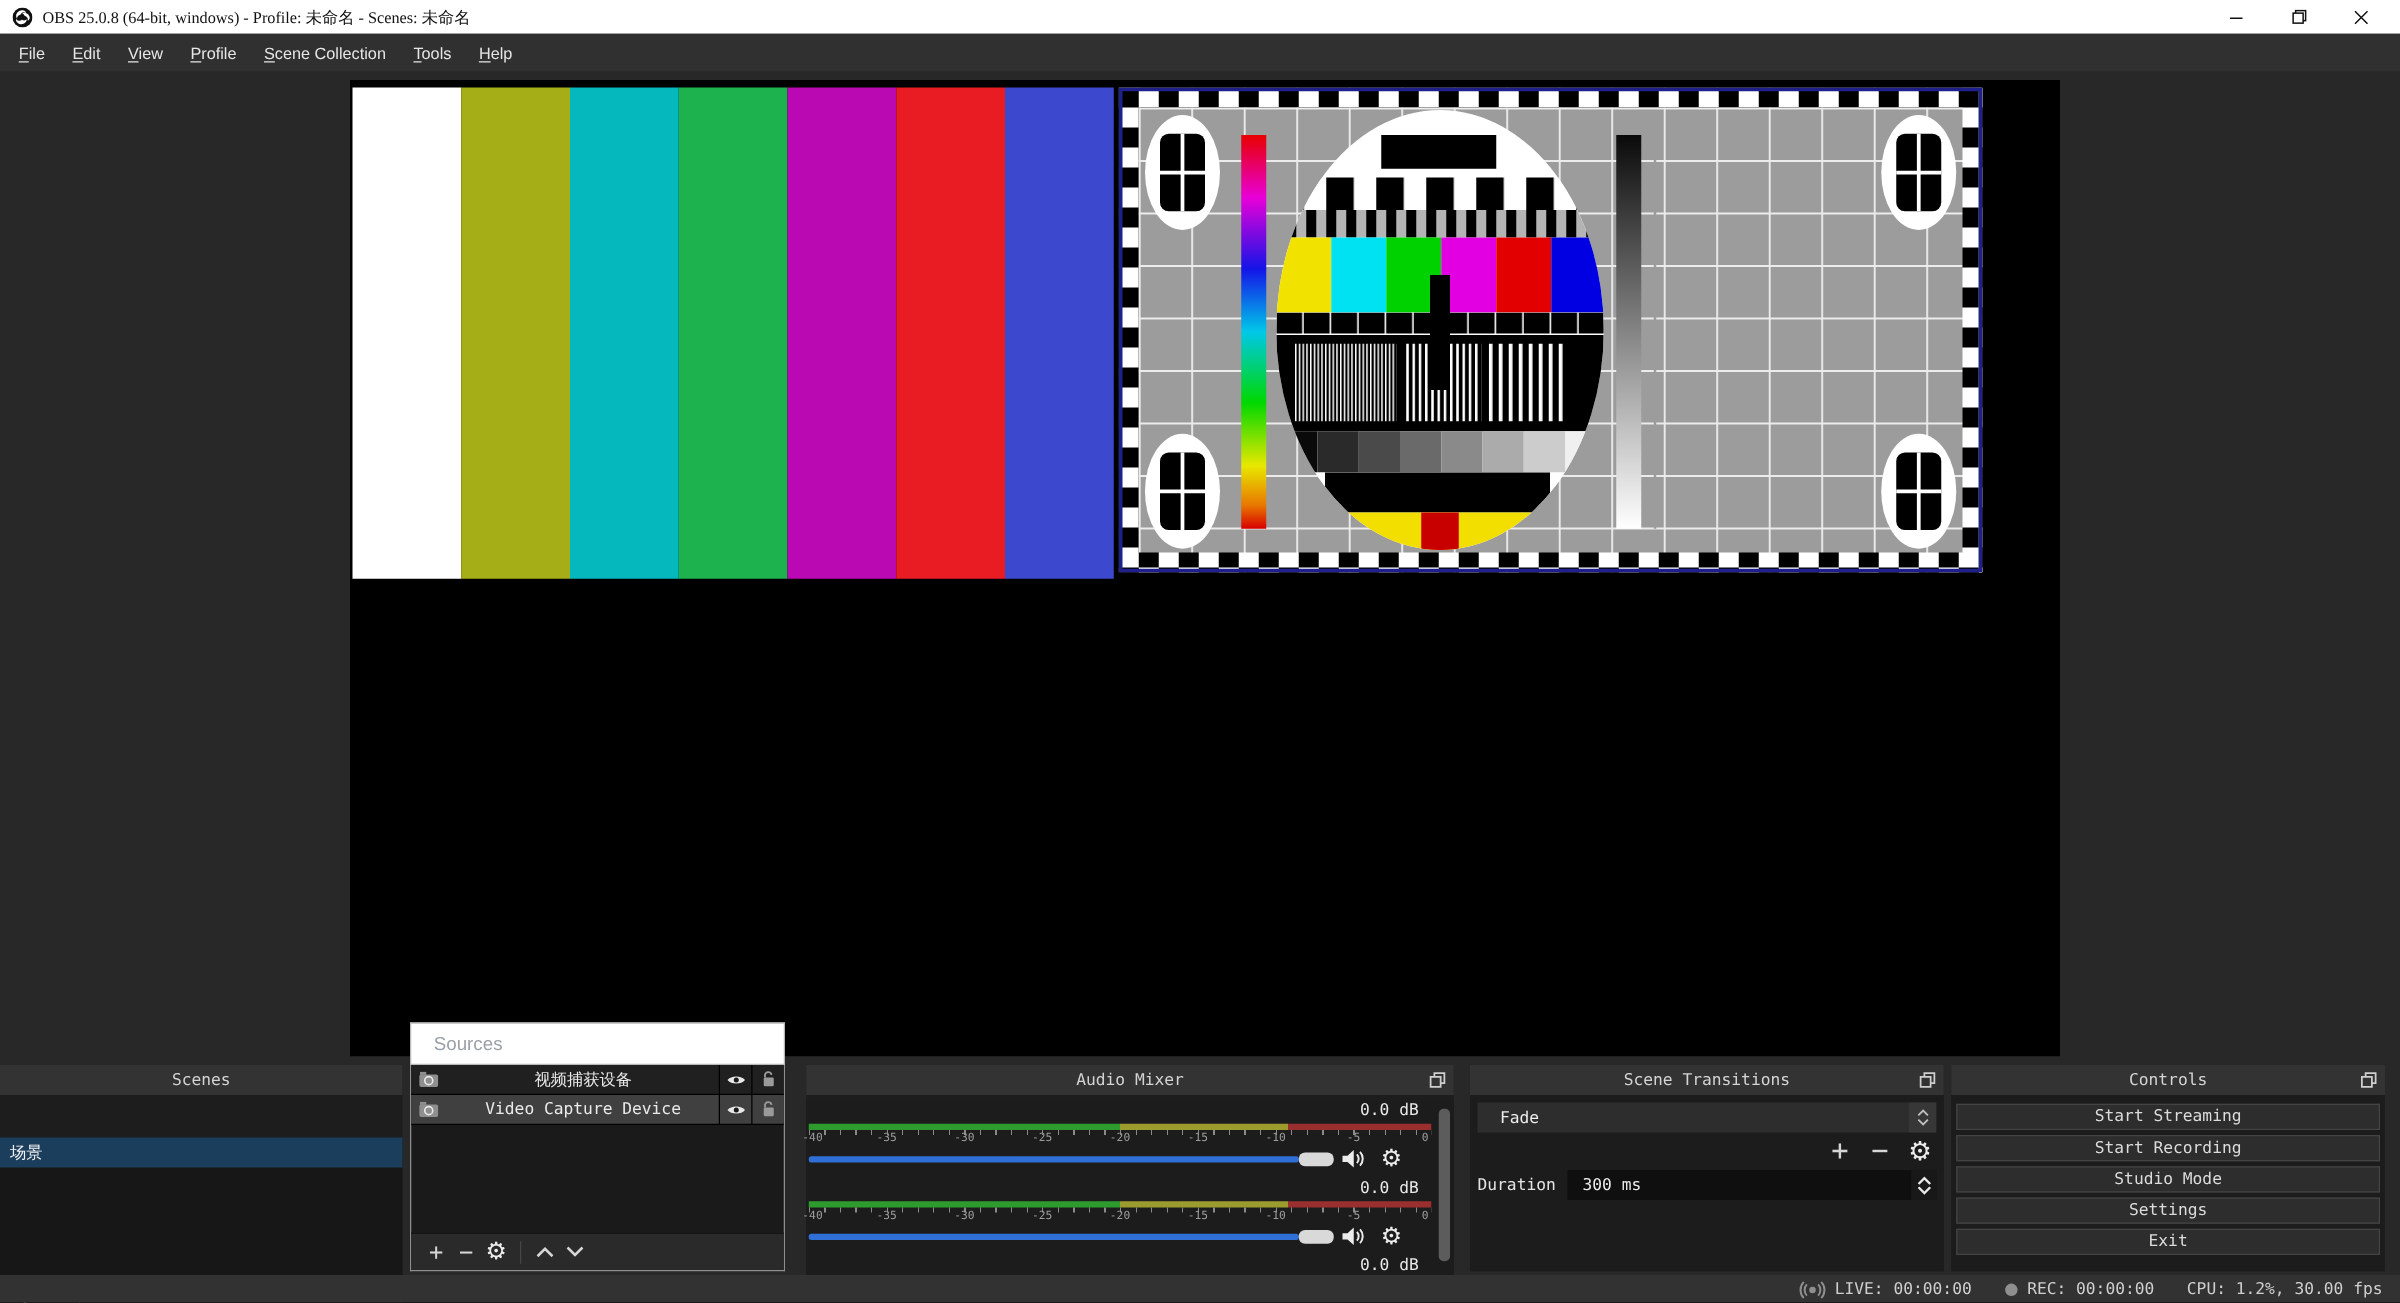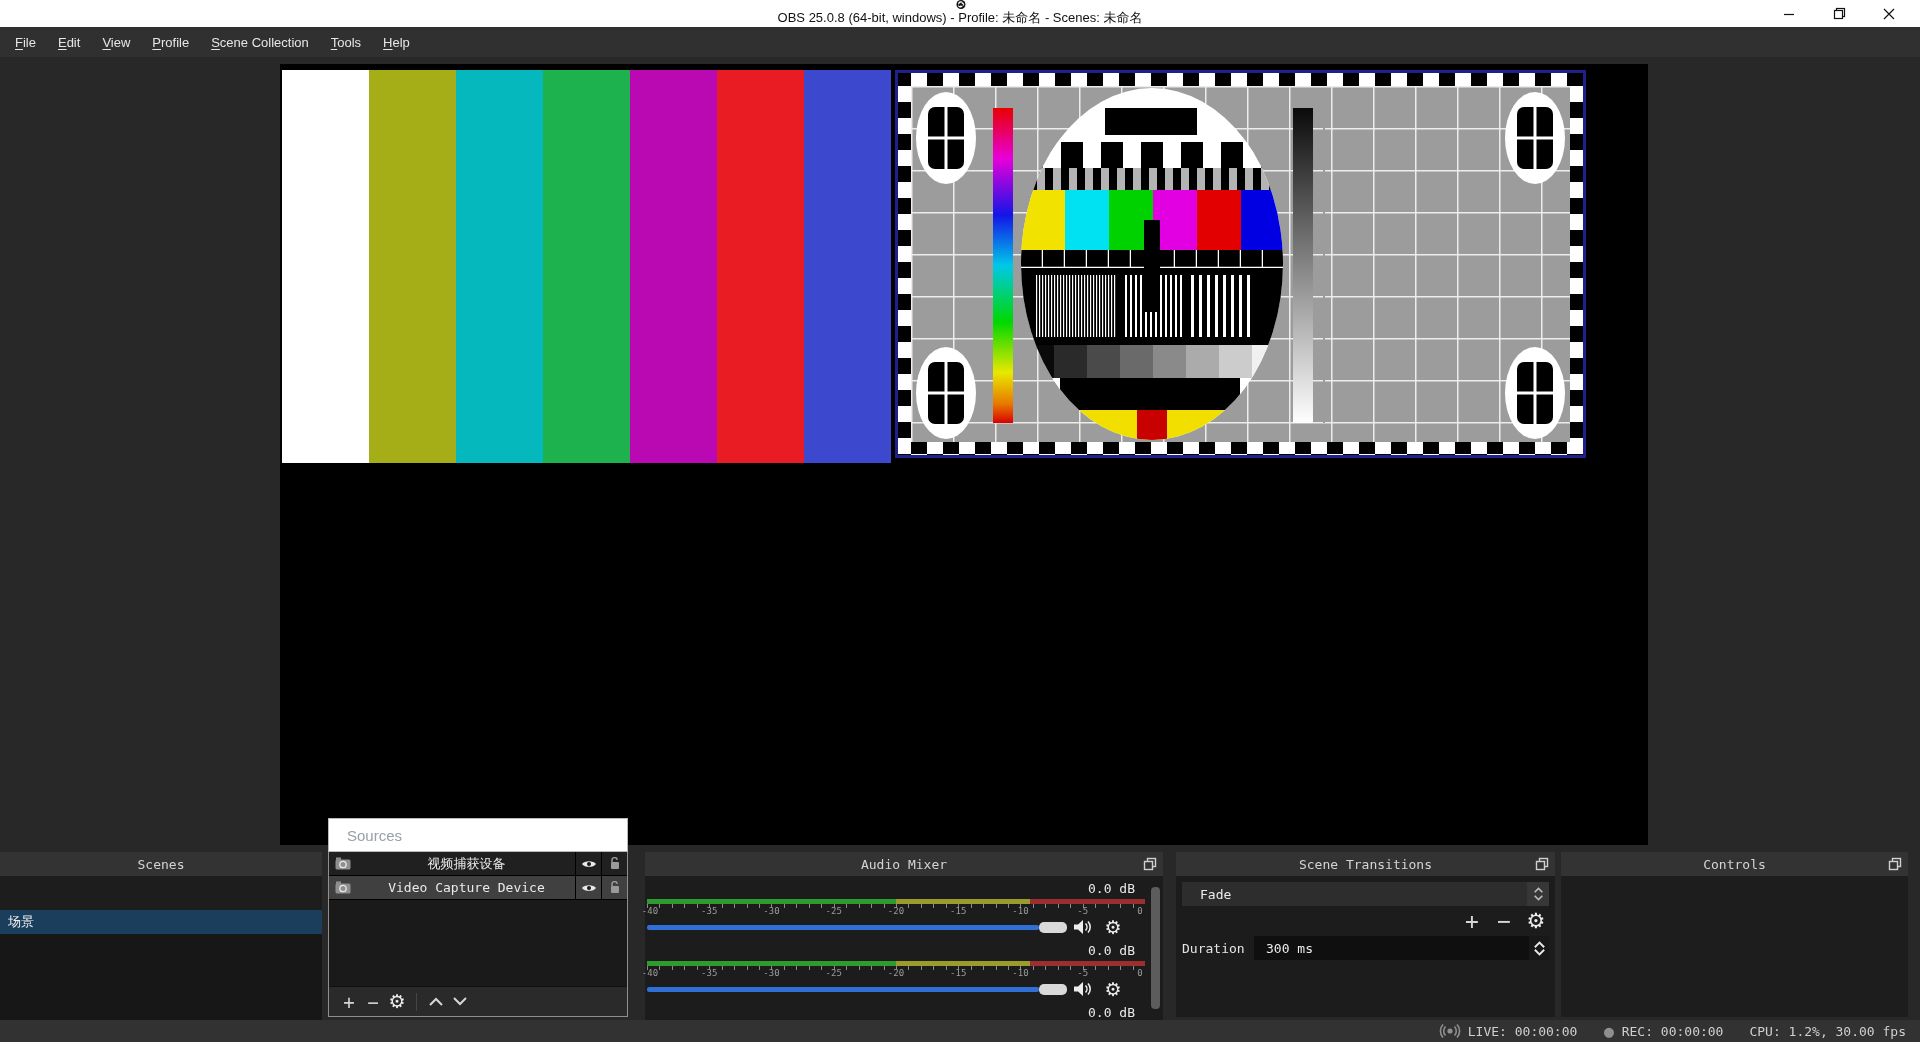--- a/index.html
+++ b/index.html
@@ -4,21 +4,21 @@
 <style>
   * { margin:0; padding:0; box-sizing:border-box; }
   html,body { background:#1a1a1a; }
   #app {
     position:relative; width:1920px; height:1042px; overflow:hidden;
     background:#282828; font-family:"DejaVu Sans Mono","Liberation Mono",monospace;
     -webkit-font-smoothing:antialiased;
   }
   
   .titlebar { position:absolute; left:0; top:0; width:1920px; height:27px; background:#ffffff;
-    display:flex; align-items:center; font-family:Liberation Sans, sans-serif;flex-direction:column; }
+    display:flex; align-items:center; font-family:Liberation Serif, serif; }
   .titlebar .logo { margin:0 8px 0 10px; width:16px; height:16px; }
   .titlebar .title { font-size:13px; color:#111; }
   .winbtns { position:absolute; right:6px; top:0; height:27px; display:flex; }
   .winbtn { width:50px; height:27px; display:flex; align-items:center; justify-content:center; }
   
   .menubar { position:absolute; left:0; top:27px; width:1920px; height:30px; background:#303030;
     display:flex; align-items:center; padding-left:4px; font-family:"Liberation Sans",sans-serif; }
   .menuitem { color:#e6e6e6; font-size:13px; padding:4px 9px; margin:0 2px; cursor:default; }
   .menuitem u { text-decoration:underline; text-underline-offset:2px; }
   
@@ -83,21 +83,21 @@
   .dur-input .spin { position:absolute; right:0; top:0; width:20px; height:24px; background:#181818;
     display:flex; flex-direction:column; align-items:center; justify-content:center; gap:1px; }
   
   #controls { left:1561px; width:347px; }
   .ctrl-body { padding:7px 4px 0 4px; display:flex; flex-direction:column; gap:4px; }
   .ctrl-btn { height:21px; background:#2d2d2d; border:1px solid #444; color:#dcdcdc; font-size:13px;
     font-family:"DejaVu Sans Mono","Liberation Mono",monospace; display:flex; align-items:center; justify-content:center; }
   
   .statusbar { position:absolute; left:0; top:1020px; width:1920px; height:22px; background:#323232;
     display:flex; align-items:center; justify-content:flex-end; color:#cfcfcf; font-size:13px; padding-right:14px; }
-  .statusbar .grp { display:flex; align-items:center; margin-left:26px; }
+  .statusbar .grp { display:flex; align-items:flex-end; margin-left:26px; }
   .statusbar .dot { color:#8f8f8f; font-size:13px; margin-right:7px; font-family:"DejaVu Sans",sans-serif; }
   svg { display:block; }
 </style>
 </head>
 <body>
 
 <div id="app">
 
   <div class="titlebar">
     <svg class="logo" viewBox="0 0 16 16">
@@ -497,20 +497,27 @@
   </div>
 
   <div class="panel" id="controls">
     <div class="panel-header">
       <span>Controls</span>
       <svg class="popout" viewBox="0 0 14 14">
         <rect x="4.5" y="1.5" width="8" height="8" fill="none" stroke="#cfcfcf" stroke-width="1.4"></rect>
         <rect x="1.5" y="4.5" width="8" height="8" fill="#333" stroke="#cfcfcf" stroke-width="1.4"></rect>
       </svg>
     </div>
+    <div class="panel-body ctrl-body">
+      <div class="ctrl-btn">Start Streaming</div>
+      <div class="ctrl-btn">Start Recording</div>
+      <div class="ctrl-btn">Studio Mode</div>
+      <div class="ctrl-btn">Settings</div>
+      <div class="ctrl-btn">Exit</div>
+    </div>
   </div>
 
   <div class="statusbar">
     <div class="grp">
       <svg width="22" height="14" viewBox="0 0 22 14" style="margin-right:7px">
         <circle cx="11" cy="7" r="2.6" fill="#8f8f8f"></circle>
         <path d="M6.5 2.5a6.5 6.5 0 0 0 0 9M4 0.5a9.5 9.5 0 0 0 0 13M15.5 2.5a6.5 6.5 0 0 1 0 9M18 0.5a9.5 9.5 0 0 1 0 13" fill="none" stroke="#8f8f8f" stroke-width="1.6"></path>
       </svg>
       <span>LIVE: 00:00:00</span>
     </div>

